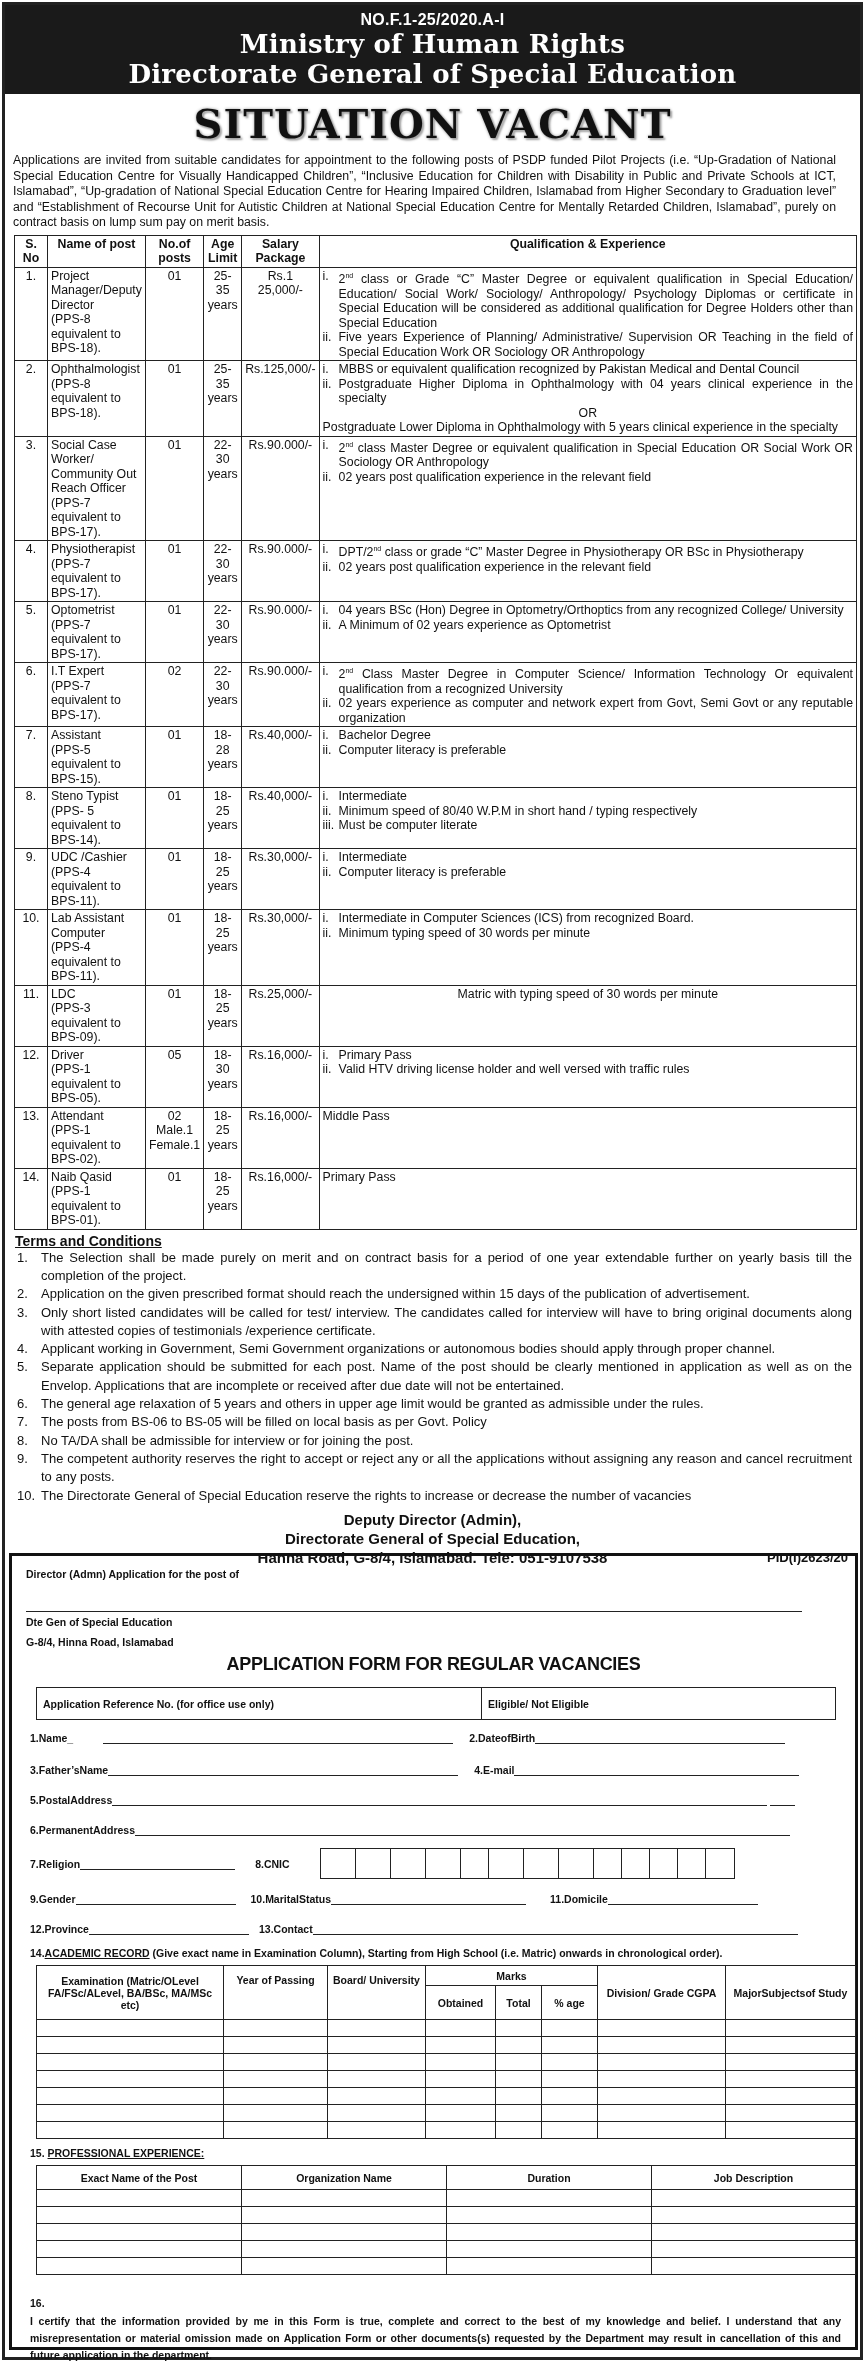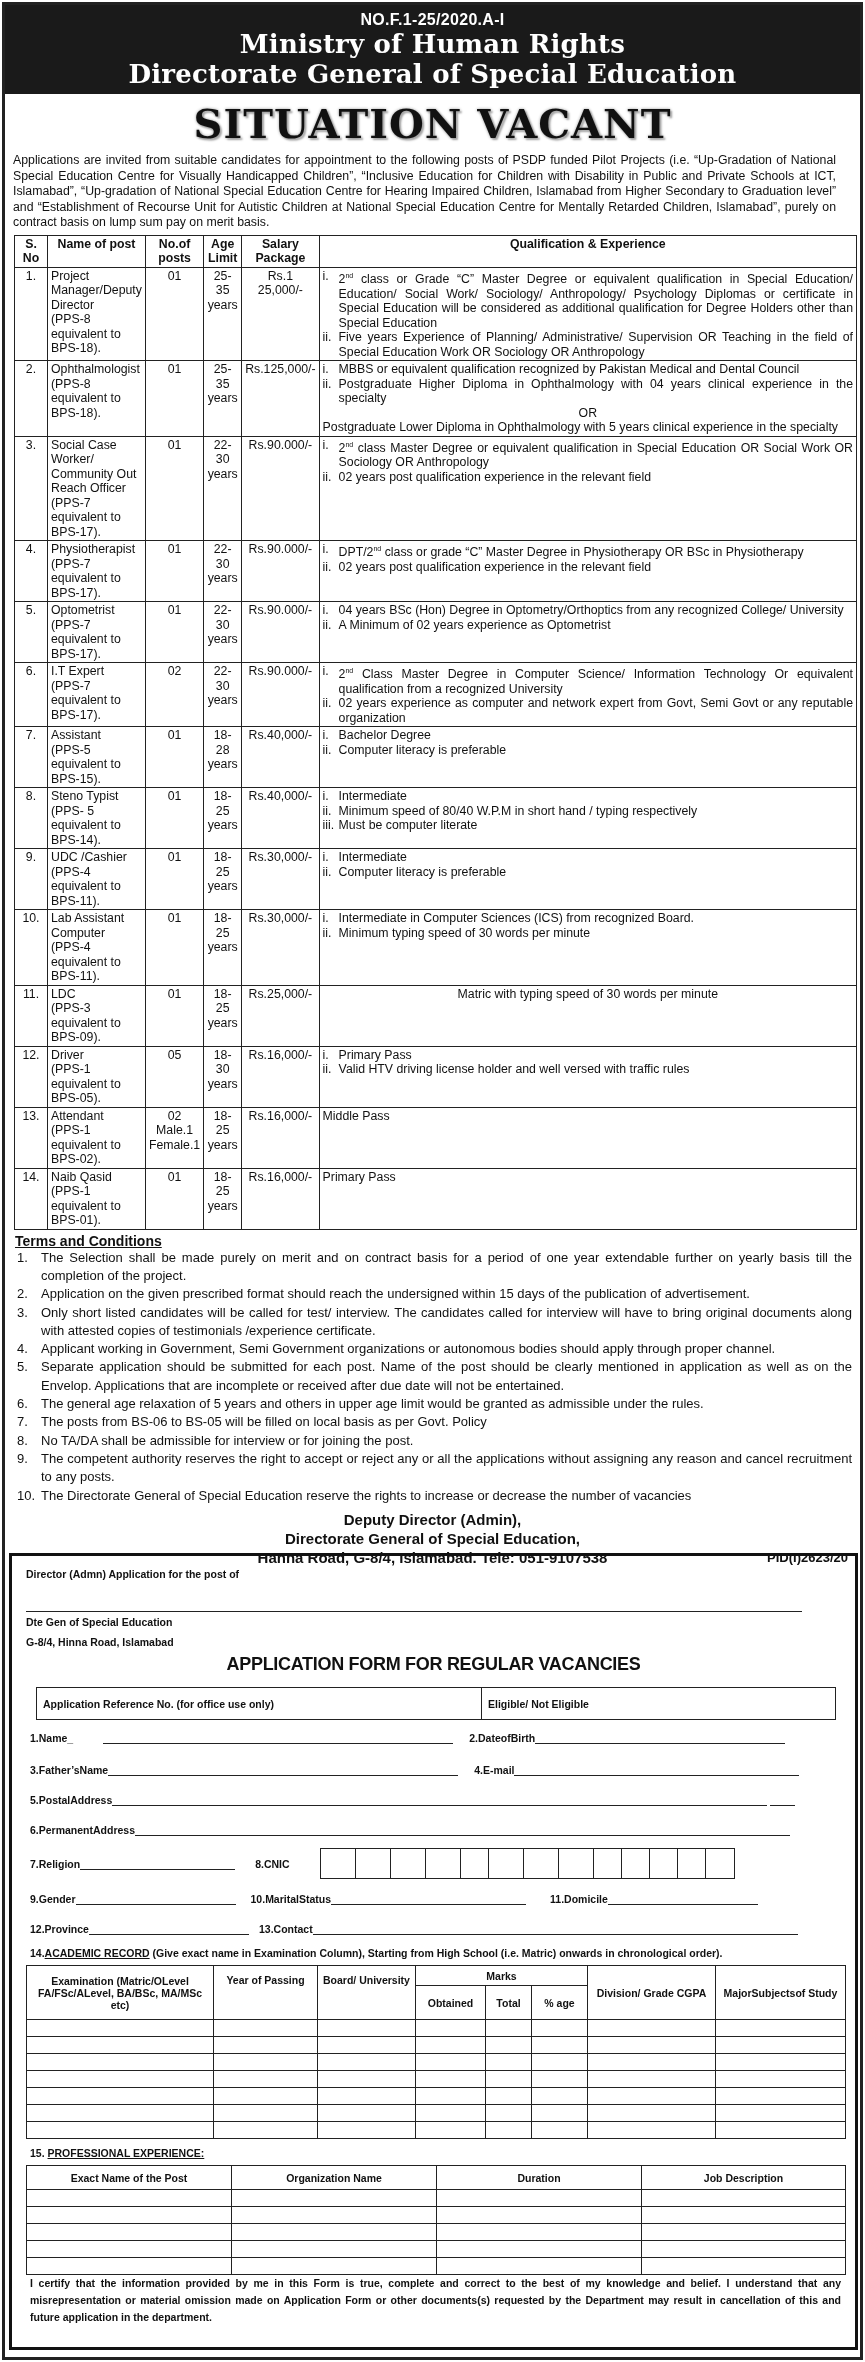--- a/index.html
+++ b/index.html
@@ -74,21 +74,21 @@
   }
   .form-box b, .form-bold { font-weight: bold; }
   .line-field { display: inline-block; border-bottom: 1px solid #222; height: 12px; vertical-align: bottom; }
   .form-row { display: flex; align-items: flex-end; position: relative; }
   .form-title { text-align: center; font-weight: bold; font-size: 18px; margin: 6px 0 12px 0; letter-spacing: -0.3px; }
   .ref-table { width: 800px; border-collapse: collapse; margin-left: 10px; }
   .ref-table td { border: 1.3px solid #222; height: 32px; padding: 0 6px; font-weight: bold; }
   .cnic-boxes { display: flex; border: 1.5px solid #222; height: 31px; margin-left: 30px; }
   .cnic-box { width: 22px; border-right: 1.3px solid #222; }
   .cnic-box:last-child { border-right: none; }
-  table.grid { border-collapse: collapse; margin-left: 0; width: 820px; }
+  table.grid { border-collapse: collapse; margin-left: 10px; width: 820px; }
   table.grid th, table.grid td { border: 1.3px solid #222; font-weight: bold; text-align: center; }
   table.grid td { height: 17px; }
   .section-label { font-weight: bold; }
   .section-label u { text-decoration: underline; }
 </style>
 </head>
 <body>
 
 <div class="frame">
 
@@ -651,16 +651,17 @@
           </tr>
           <tr>
             <td></td>
             <td></td>
             <td></td>
             <td></td>
           </tr>
         </tbody>
     </table>
 
+    <div class="form-bold" style="margin:22px 0 4px 4px;">16.</div>
     <div class="form-bold" style="margin-left:4px; line-height:17px; text-align:justify;">I certify that the information provided by me in this Form is true, complete and correct to the best of my knowledge and belief. I understand that any misrepresentation or material omission made on Application Form or other documents(s) requested by the Department may result in cancellation of this and future application in the department.</div>
 
   </div>
 </div>
 
 </body></html>

